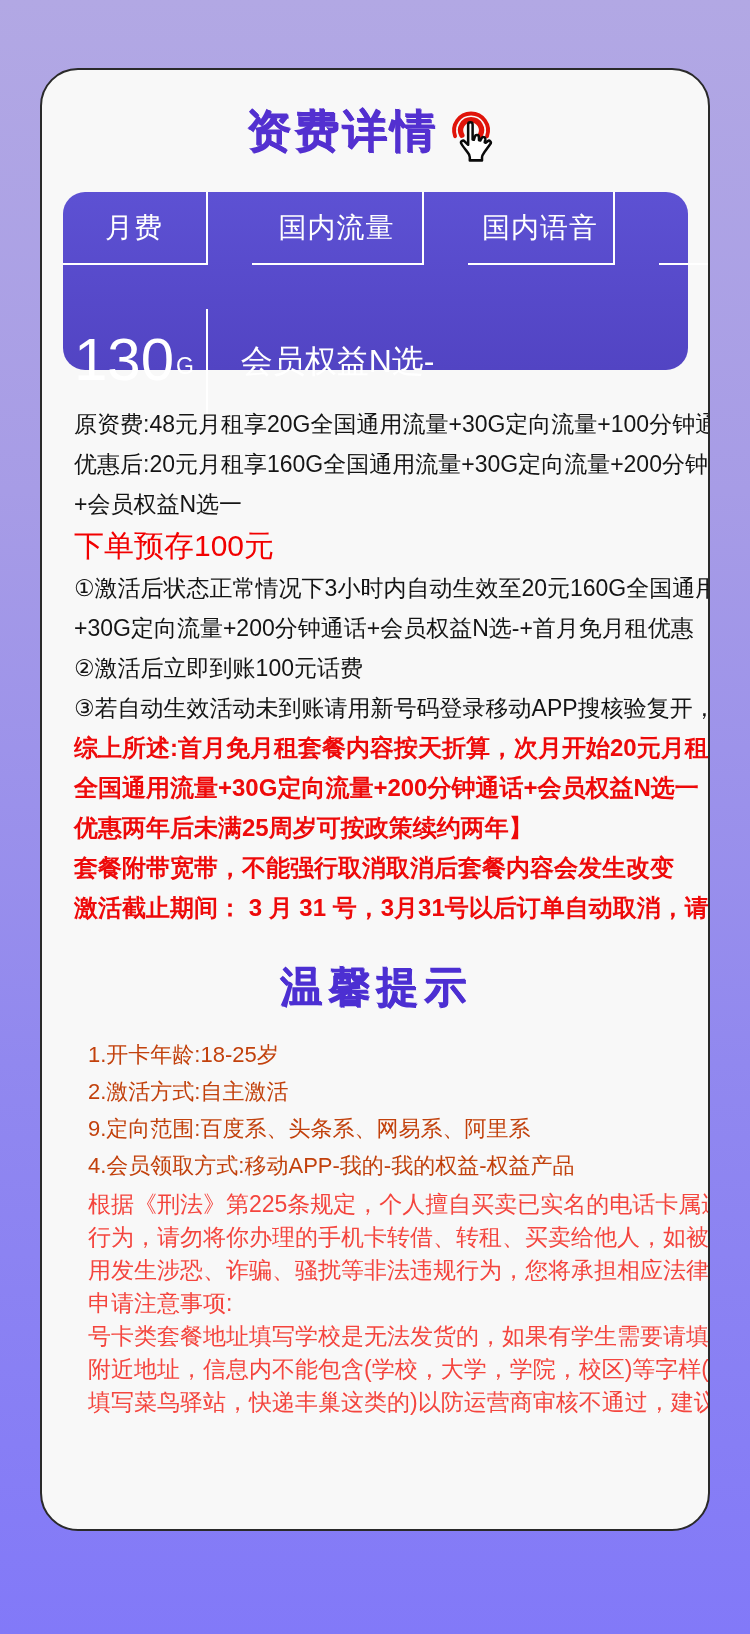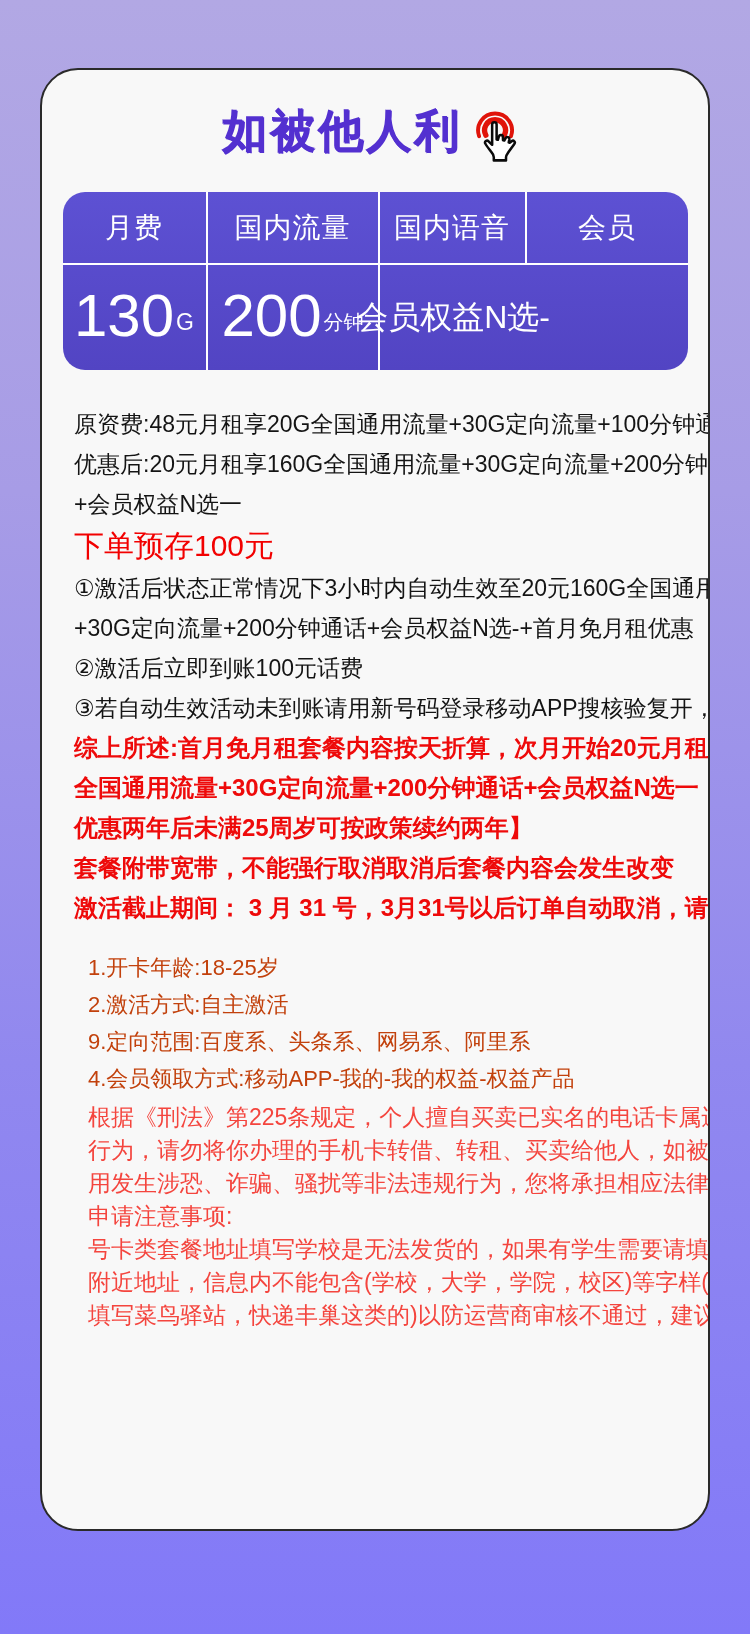--- a/index.html
+++ b/index.html
@@ -20,21 +20,21 @@
     text-shadow:1px 1px 0 #5330d0;
   }
   .tap-icon{width:62px;height:66px;transform:translateY(10px);}
   
   .plan-table{
     margin:26px auto 0 auto;width:625px;height:178px;
     background:linear-gradient(180deg,#5d51d3 0%,#5244c3 100%);
     border-radius:22px;display:grid;
     grid-template-columns:145px 172px 147px 161px;
     grid-template-rows:73px 105px;
-    color:#fff;box-sizing:border-box;
+    color:#fff;box-sizing:border-box;gap:44px;
   }
   .cell{display:flex;align-items:center;justify-content:center;box-sizing:border-box;}
   .cell.v{border-right:2px solid #fff;}
   .cell.hb{border-bottom:2px solid #fff;}
   .th{font-size:28px;letter-spacing:1px;}
   .big-num{font-size:60px;font-weight:500;line-height:1;}
   .unit{font-size:23px;align-self:flex-end;padding-bottom:14px;margin-left:2px;}
   .cell.value{align-items:center;}
   .cell.value .inner{display:flex;align-items:stretch;height:64px;}
   .member-val{font-size:32px;letter-spacing:0px;white-space:nowrap;}
@@ -50,44 +50,38 @@
   .tips-list .line{font-size:22px;line-height:37px;height:37px;color:#c2410c;}
   .legal{margin-top:4px;padding-left:14px;}
   .legal .line{font-size:23px;line-height:33px;height:33px;color:#f4453e;}
 </style>
 </head>
 <body>
 
 <div class="card">
 
   <div class="title-row">
-    <span class="page-title">如被他人利</span>
+    <span class="page-title">资费详情</span>
     <svg class="tap-icon" viewBox="0 0 64 68" aria-hidden="true">
       <path d="M13.5 29 A17.5 17.5 0 1 1 46.5 29" fill="none" stroke="#e0140a" stroke-width="4" stroke-linecap="round"></path>
       <path d="M20.5 28 A10.8 10.8 0 1 1 39.5 28" fill="none" stroke="#e0140a" stroke-width="5.5" stroke-linecap="round"></path>
       <path d="M27 17c0-3 4.6-3 4.6 0v15.5l1.3.3 1-3.3c.8-2.5 4.2-2 4.2.6l.1 3.2 1.3.2 1.4-2.5c1.3-2.1 4.2-1 3.8 1.4l-.6 3.1 1 .4 2.1-1.7c1.9-1.5 4.2.9 2.7 2.8l-6.2 8.6c-1.5 2.1-2.4 3.3-2.4 5.2v3.2h-12.6v-3.2c0-2.1-1-3.8-3-6.1-1.7-2.1-4.6-5.8-5.8-8.1-1.1-2.1 1.7-4 3.4-2.3l3.7 3.6V17z" fill="#ffffff" stroke="#0a0a0a" stroke-width="2.6" stroke-linejoin="round"></path>
     </svg>
   </div>
 
   <div class="plan-table">
     <div class="cell th v hb">月费</div>
     <div class="cell th v hb">国内流量</div>
     <div class="cell th v hb">国内语音</div>
     <div class="cell th hb">会员</div>
 
     <div class="cell value v">
       <span class="inner">
         <span class="big-num">130</span>
         <span class="unit">G</span>
-      </span>
-    </div>
-    <div class="cell value v">
-      <span class="inner">
-        <span class="big-num">200</span>
-        <span class="unit" style="font-size:20px;">分钟</span>
       </span>
     </div>
     <div class="cell value">
       <span class="member-val">会员权益N选-</span>
     </div>
   </div>
 
   <div class="content">
 
     <div class="intro">
@@ -106,20 +100,23 @@
     </div>
 
     <div class="red-bold">
       <div class="line">综上所述:首月免月租套餐内容按天折算，次月开始20元月租享160G</div>
       <div class="line">全国通用流量+30G定向流量+200分钟通话+会员权益N选一【两年</div>
       <div class="line">优惠两年后未满25周岁可按政策续约两年】</div>
       <div class="line">套餐附带宽带，不能强行取消取消后套餐内容会发生改变</div>
       <div class="line">激活截止期间： 3 月 31 号，3月31号以后订单自动取消，请知晓</div>
     </div>
 
+    <div class="tips-title-row">
+      <span class="tips-title">温馨提示</span>
+    </div>
 
     <div class="tips-list">
       <div class="line">1.开卡年龄:18-25岁</div>
       <div class="line">2.激活方式:自主激活</div>
       <div class="line">9.定向范围:百度系、头条系、网易系、阿里系</div>
       <div class="line">4.会员领取方式:移动APP-我的-我的权益-权益产品</div>
     </div>
 
     <div class="legal">
       <div class="line">根据《刑法》第225条规定，个人擅自买卖已实名的电话卡属违法犯罪</div>

